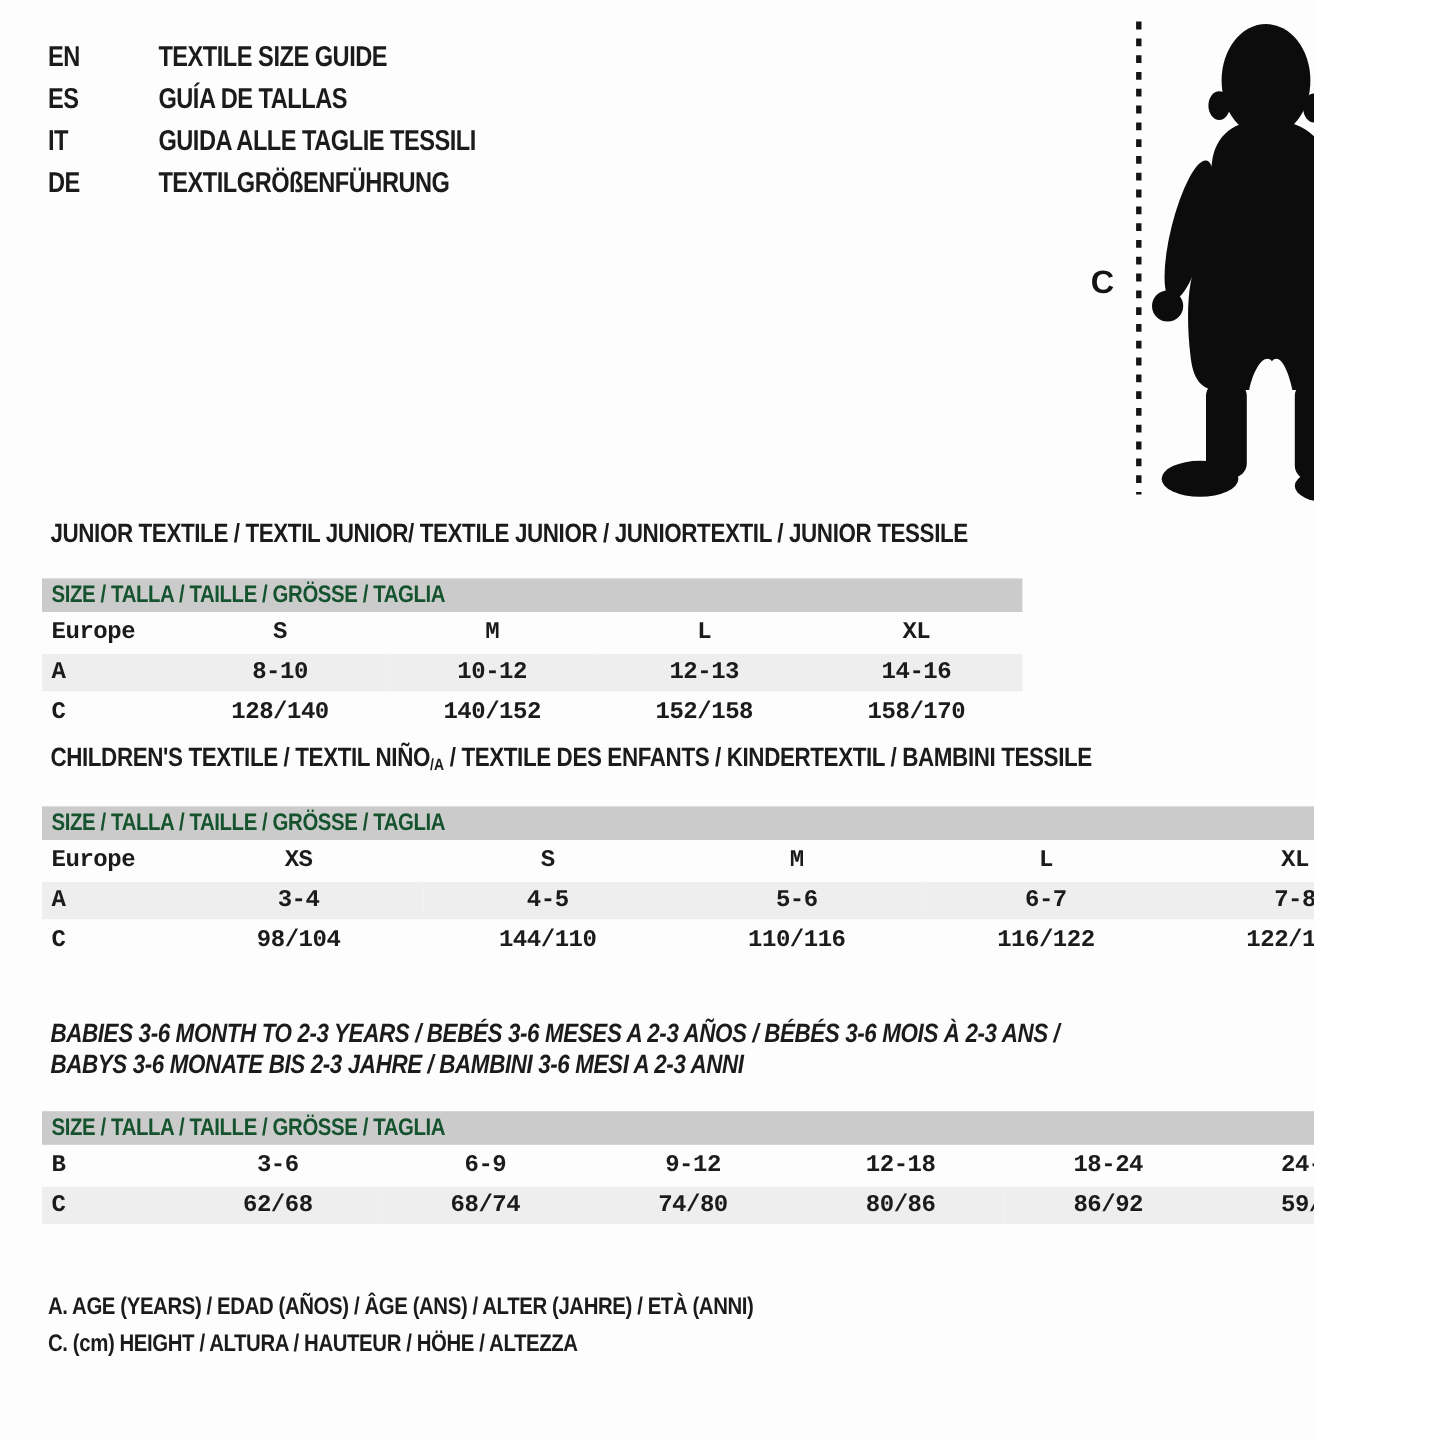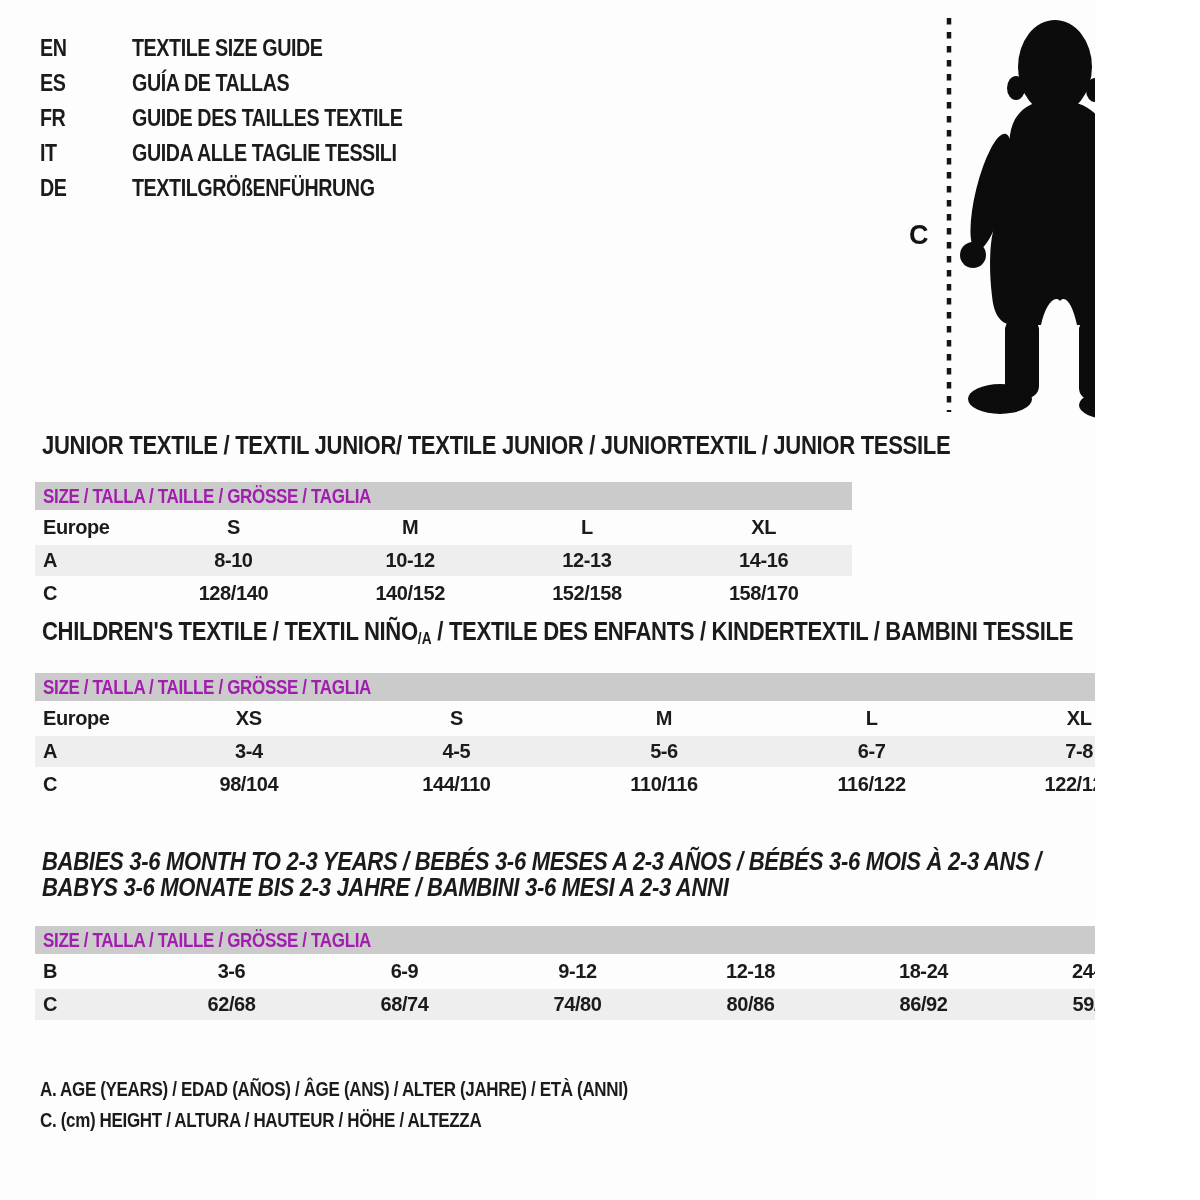--- a/index.html
+++ b/index.html
@@ -29,44 +29,44 @@
   .measure-text {
     font-family:"Liberation Sans","DejaVu Sans",sans-serif;
     font-size:27px; font-weight:bold; fill:#141414;
   }
   
   .section { position:absolute; left:35px; }
   .sec-junior   { top:432px; width:817px; }
   .sec-children { top:618px; width:1148px; }
   .sec-babies   { top:848px; width:1148px; }
   .sec-heading {
-    font-weight:bold; font-size:26px; line-height:26px;
+    font-weight:bold; font-size:22px; line-height:26px;
     letter-spacing:-0.4px; white-space:nowrap;
   }
   .sec-heading > span {
     display:inline-block; transform:scaleX(0.85); transform-origin:0 50%;
     white-space:nowrap;
   }
   .sec-junior .sec-heading   { margin:0 7px 24px 7px; }
   .sec-children .sec-heading { margin:0 7px 22px 7px; }
   .sec-babies .sec-heading   { margin:0 7px 26px 7px;font-style:italic; }
   .sub-a { font-size:0.62em; vertical-align:-0.25em; letter-spacing:0; }
   
   .size-bar {
-    height:28px; background:#cbcbcb; color:#a21caf;
+    height:28px; background:#cbcbcb; color:#14532d;
     display:flex; align-items:center; padding-left:8px;
   }
   .size-bar > span {
     display:inline-block; font-weight:bold; font-size:20px;
     letter-spacing:-0.4px; transform:scaleX(0.85); transform-origin:0 50%;
     white-space:nowrap;
   }
   table.size-table {
     width:100%; border-collapse:separate; border-spacing:0 2px;
-    table-layout:fixed; margin-top:0;
+    table-layout:fixed; margin-top:0;font-family:Liberation Mono, monospace;
   }
   table.size-table td {
     height:31px; padding:0; text-align:center;
     font-weight:bold; font-size:20px; letter-spacing:-0.4px;
     color:#1b1b1b; background:transparent;
   }
   table.size-table td.lbl { text-align:left; padding-left:8px; }
   table.size-table col.c-lbl { width:110px; }
   table.size-table tr.alt td { background:#eeeeee; }
   
@@ -84,24 +84,20 @@
 <div class="page">
 
   <div class="lang-block">
     <div class="lang-row">
       <span class="code">EN</span>
       <span class="label">TEXTILE SIZE GUIDE</span>
     </div>
     <div class="lang-row">
       <span class="code">ES</span>
       <span class="label">GUÍA DE TALLAS</span>
-    </div>
-    <div class="lang-row">
-      <span class="code">FR</span>
-      <span class="label">GUIDE DES TAILLES TEXTILE</span>
     </div>
     <div class="lang-row">
       <span class="code">IT</span>
       <span class="label">GUIDA ALLE TAGLIE TESSILI</span>
     </div>
     <div class="lang-row">
       <span class="code">DE</span>
       <span class="label">TEXTILGRÖßENFÜHRUNG</span>
     </div>
   </div>

